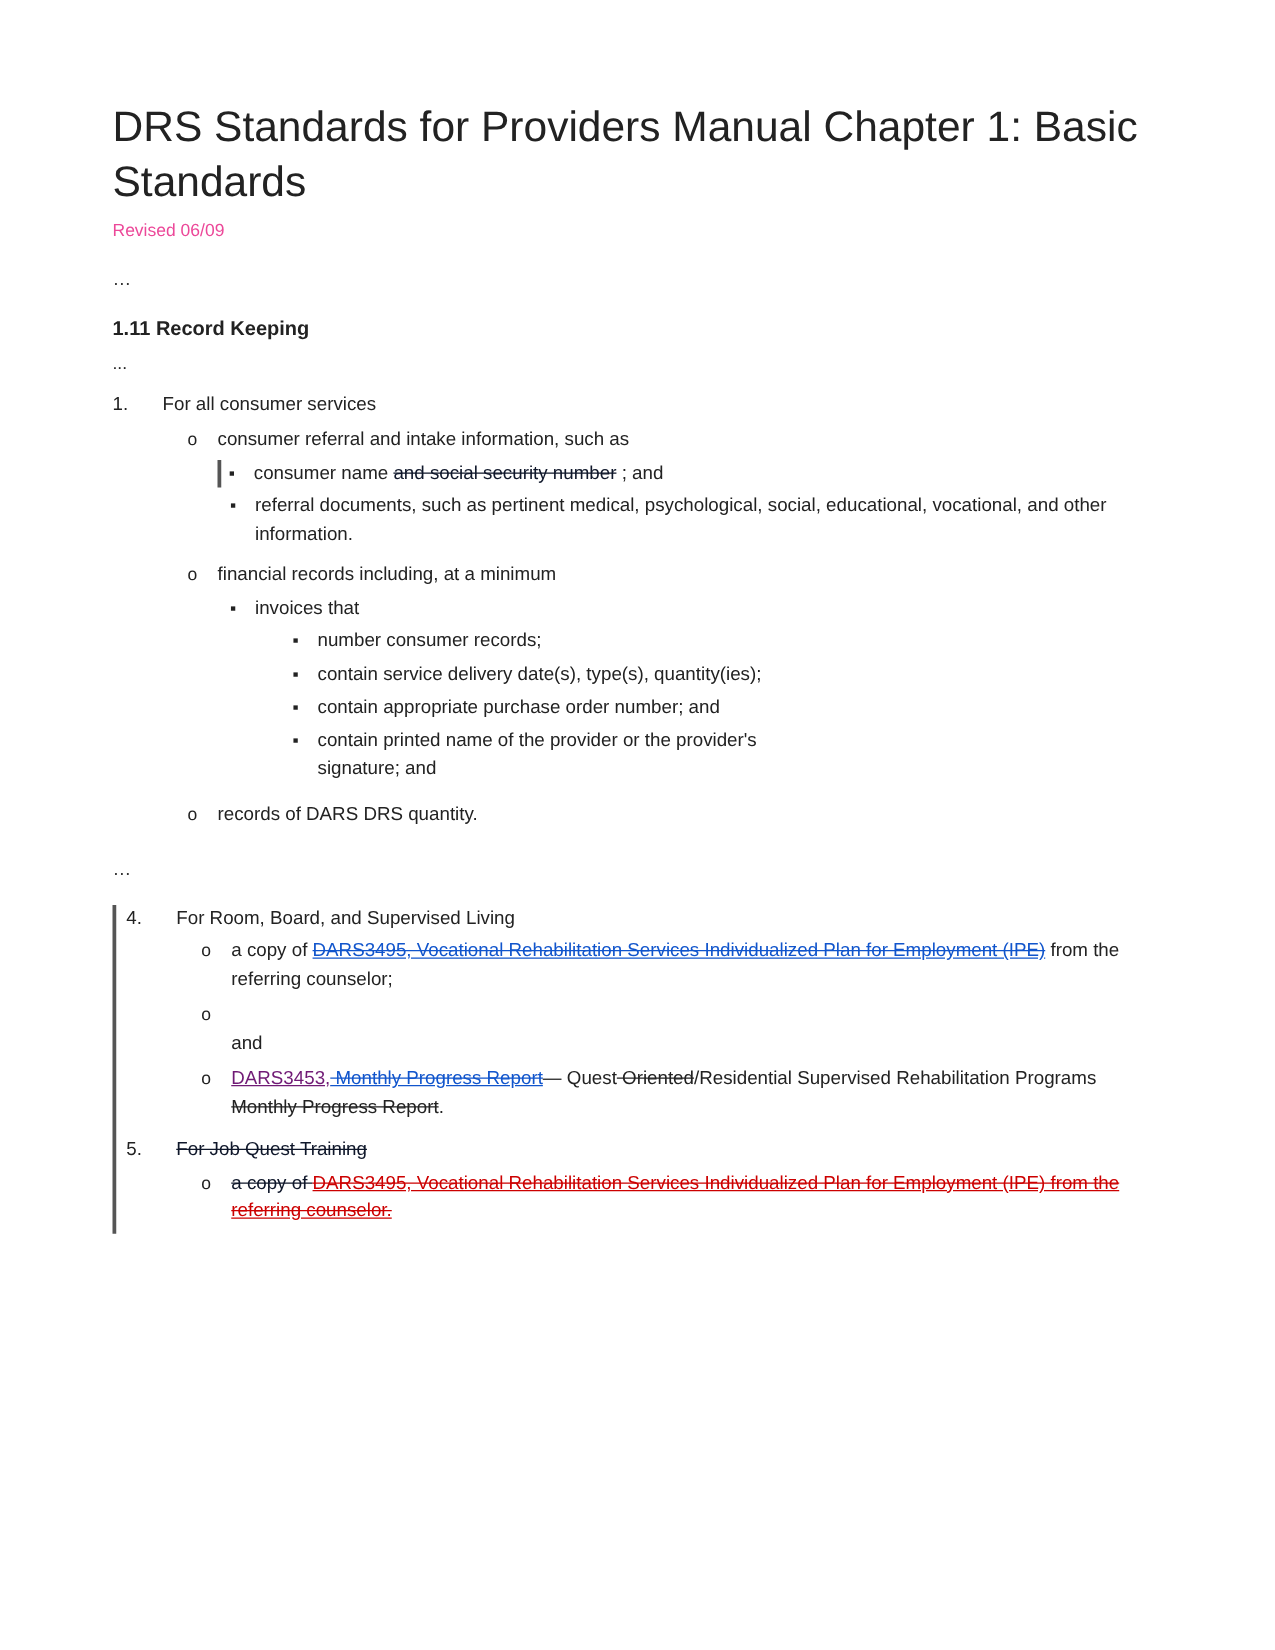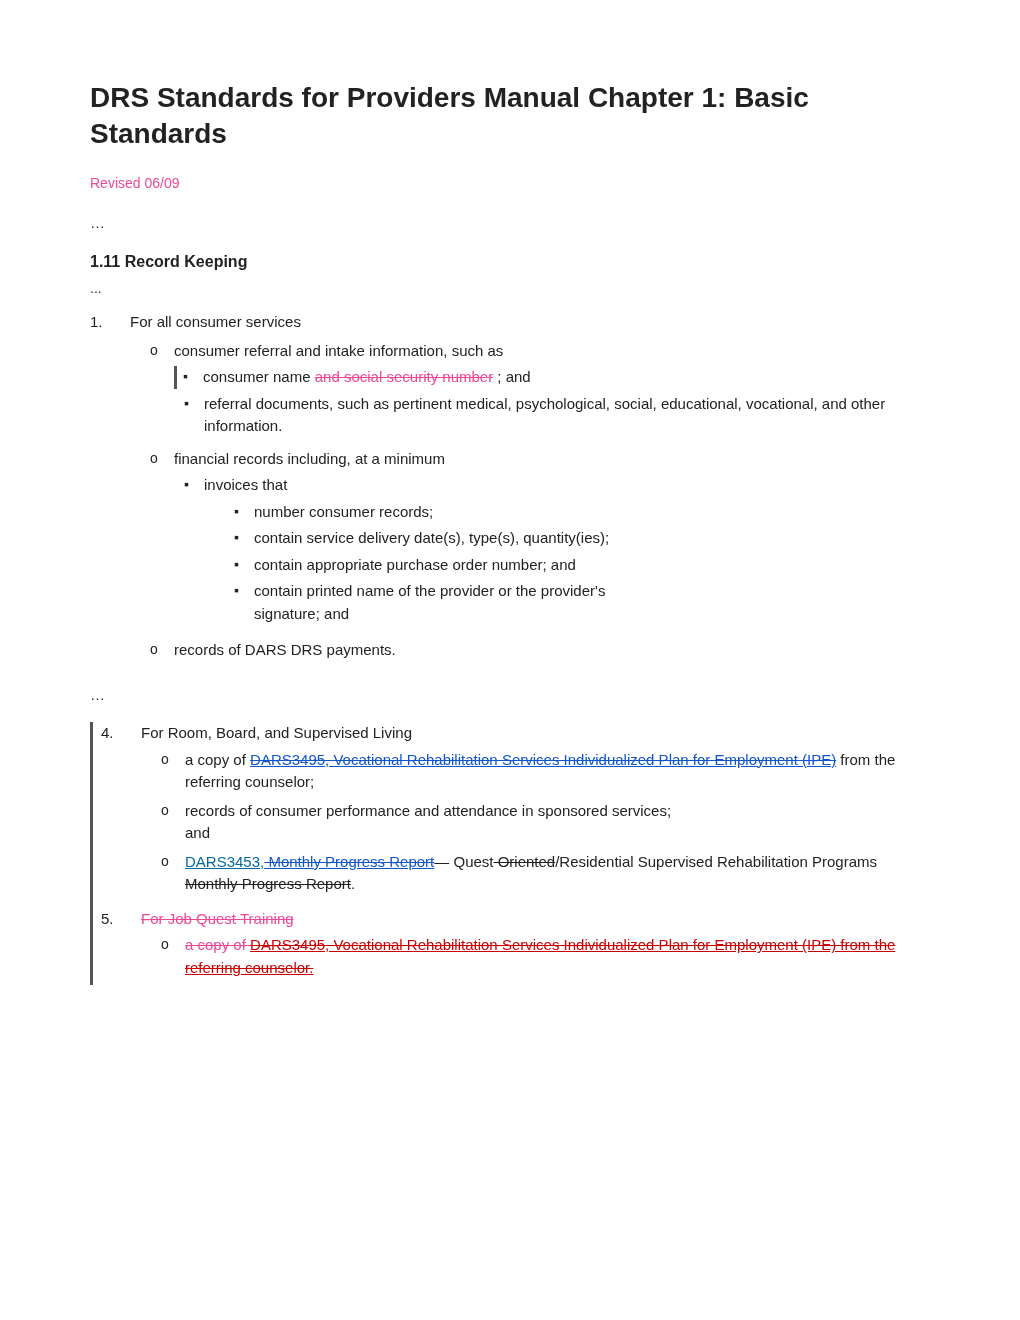--- a/index.html
+++ b/index.html
@@ -13,23 +13,23 @@
       font-family: Arial, sans-serif;
       font-size: 15px;
       color: #222;
       width: 1020px;
       min-height: 1320px;
       padding: 80px 100px 80px 90px;
       line-height: 1.5;
     }
 
     .page-title {
-      font-size: 28px;
-      font-weight: bold;
-      margin-bottom: 20px;
+      font-size: 34px;
+      font-weight: normal;
+      margin-bottom: 6px;
       line-height: 1.3;
     }
 
     .revised {
       font-size: 14px;
       color: #ec4899;
       margin-bottom: 18px;
     }
 
     .ellipsis {
@@ -102,31 +102,31 @@
       display: flex;
       margin-bottom: 4px;
       padding-left: 10px;
     }
 
     .strikethrough {
       text-decoration: line-through;
     }
 
     .link-blue {
-      color: #0369a1;
+      color: #701a75;
       text-decoration: underline;
     }
 
     .link-blue.strikethrough {
       color: #1155cc;
       text-decoration: underline line-through;
     }
 
     .red-strikethrough {
-      color: #ec4899;
+      color: #0f172a;
       text-decoration: line-through;
     }
 
     .red-link-strikethrough {
       color: #cc0000;
       text-decoration: underline line-through;
     }
 
     .change-bar {
       border-left: 3px solid #333;
@@ -244,21 +244,21 @@
                     </li>
                   </ul>
                 </div>
               </li>
             </ul>
           </div>
         </li>
 
         <li>
           <span class="circle-bullet">o</span>
-          <span>records of DARS DRS payments.</span>
+          <span>records of DARS DRS quantity.</span>
         </li>
 
       </ul>
     </div>
   </div>
 
   <div class="ellipsis separator" style="margin-top:16px; margin-bottom:16px;">…</div>
 
   <div style="border-left: 3px solid #555; padding-left: 8px; margin-bottom: 6px;">
     <div style="display:flex;">
@@ -271,21 +271,21 @@
           <li>
             <span class="circle-bullet">o</span>
             <div>
               <span>a copy of </span><span class="link-blue strikethrough">DARS3495, Vocational Rehabilitation Services Individualized Plan for Employment (IPE)</span><span> from the referring counselor;</span>
             </div>
           </li>
 
           <li>
             <span class="circle-bullet">o</span>
             <div>
-              <span>records of consumer performance and attendance in sponsored services;</span><br>
+              <br>
               <span>and</span>
             </div>
           </li>
 
           <li>
             <span class="circle-bullet">o</span>
             <div>
               <span class="link-blue">DARS3453,</span><span class="link-blue strikethrough"> Monthly Progress Report</span><span>— Quest</span><span class="strikethrough"> Oriented</span><span>/Residential Supervised Rehabilitation Programs</span><span class="strikethrough"> Monthly Progress Report</span><span>.</span>
             </div>
           </li>

